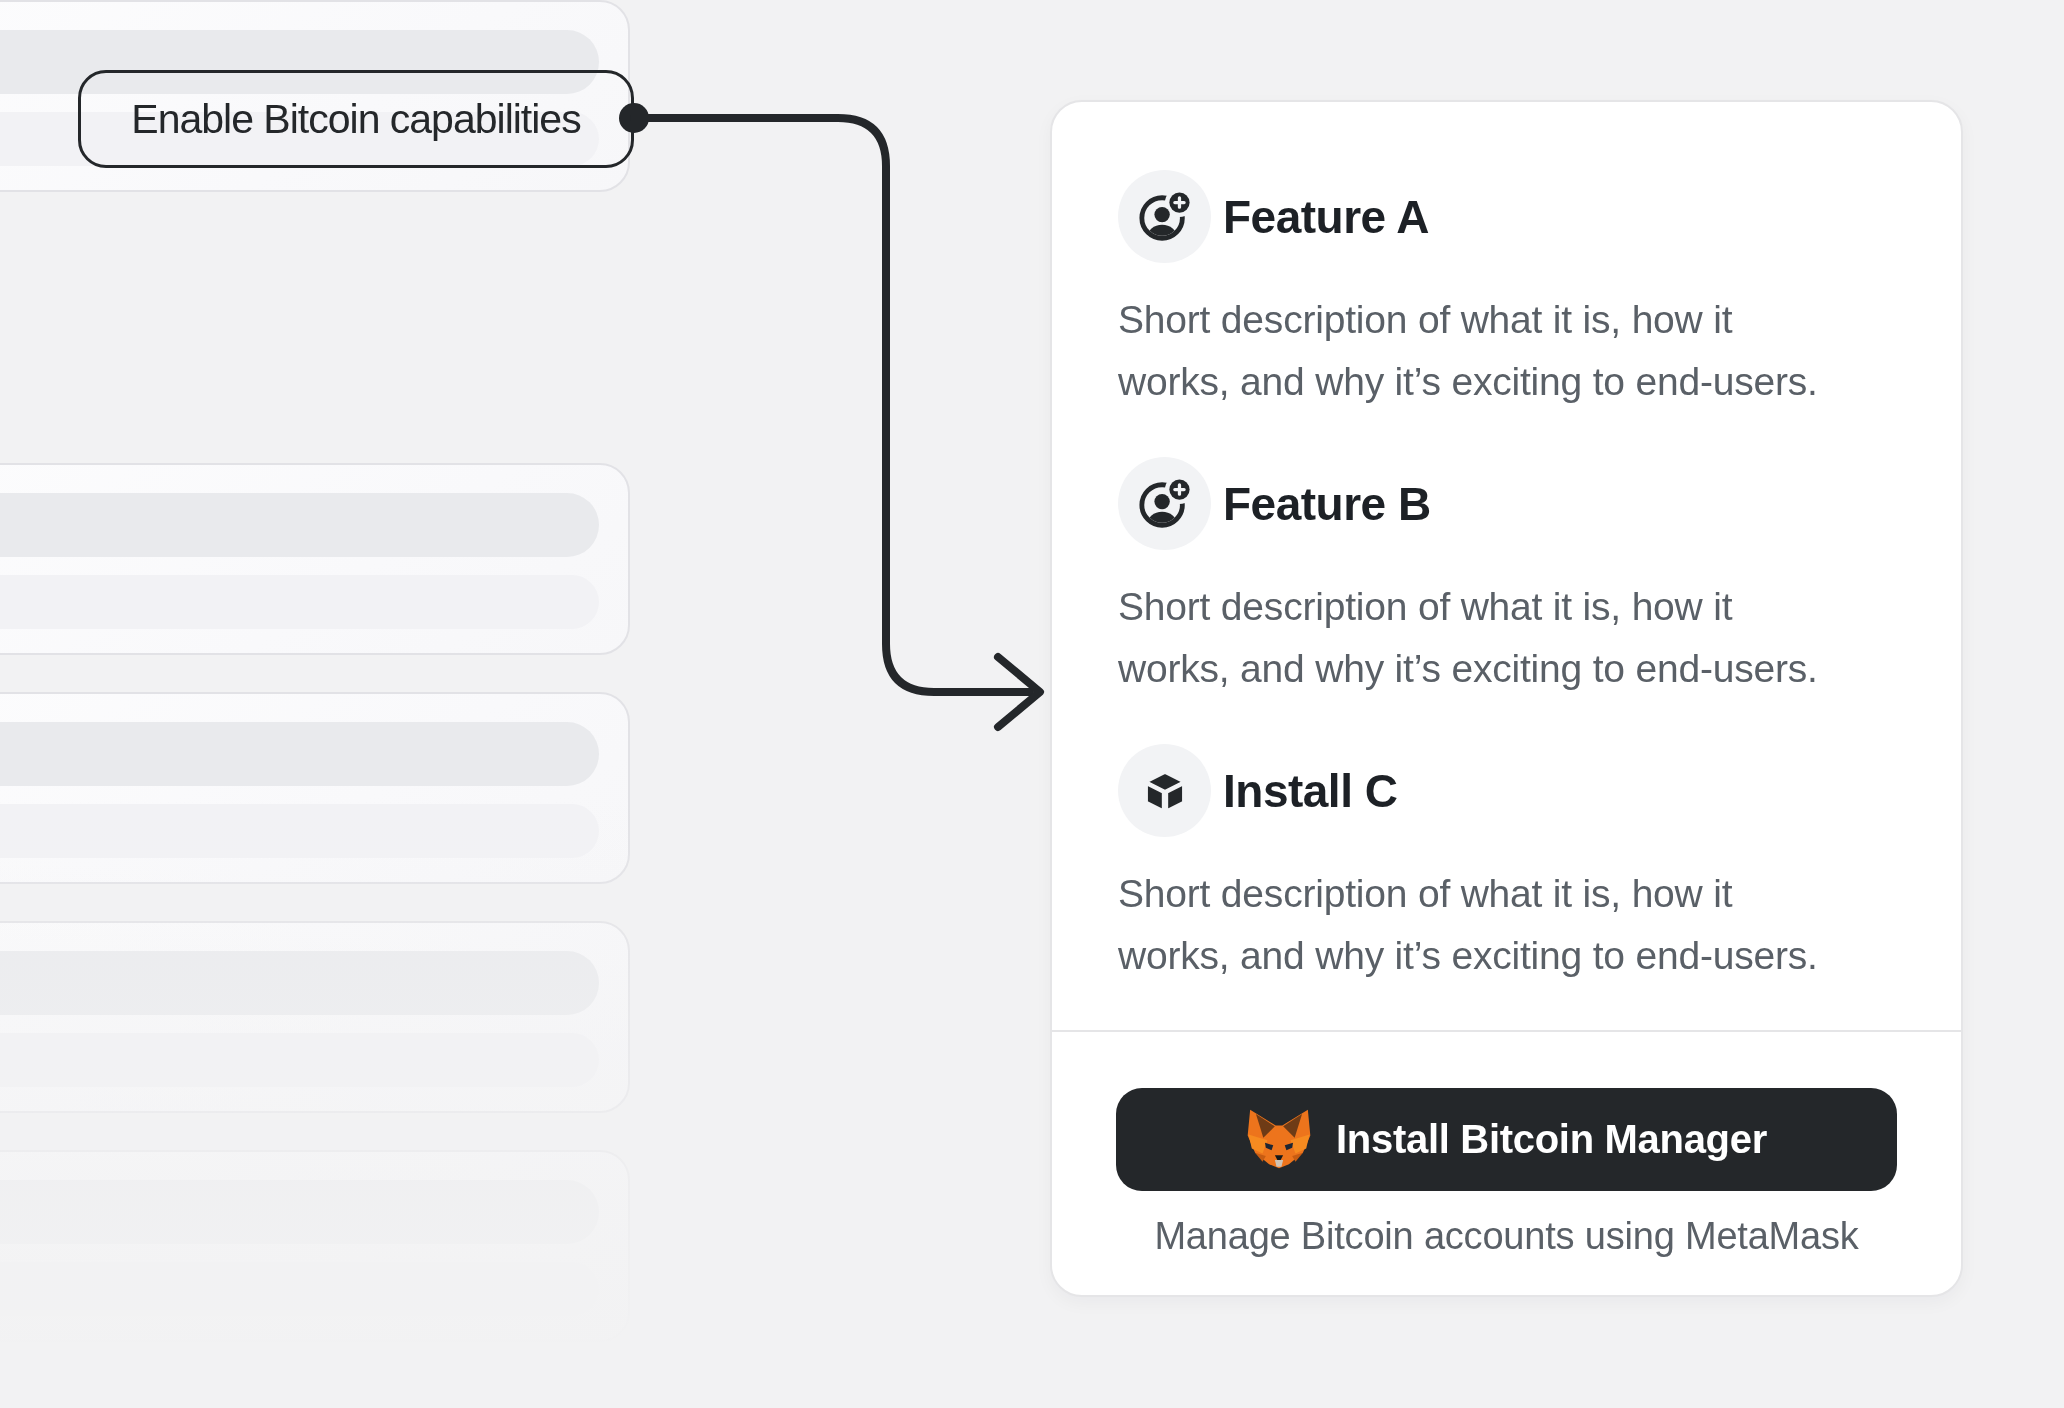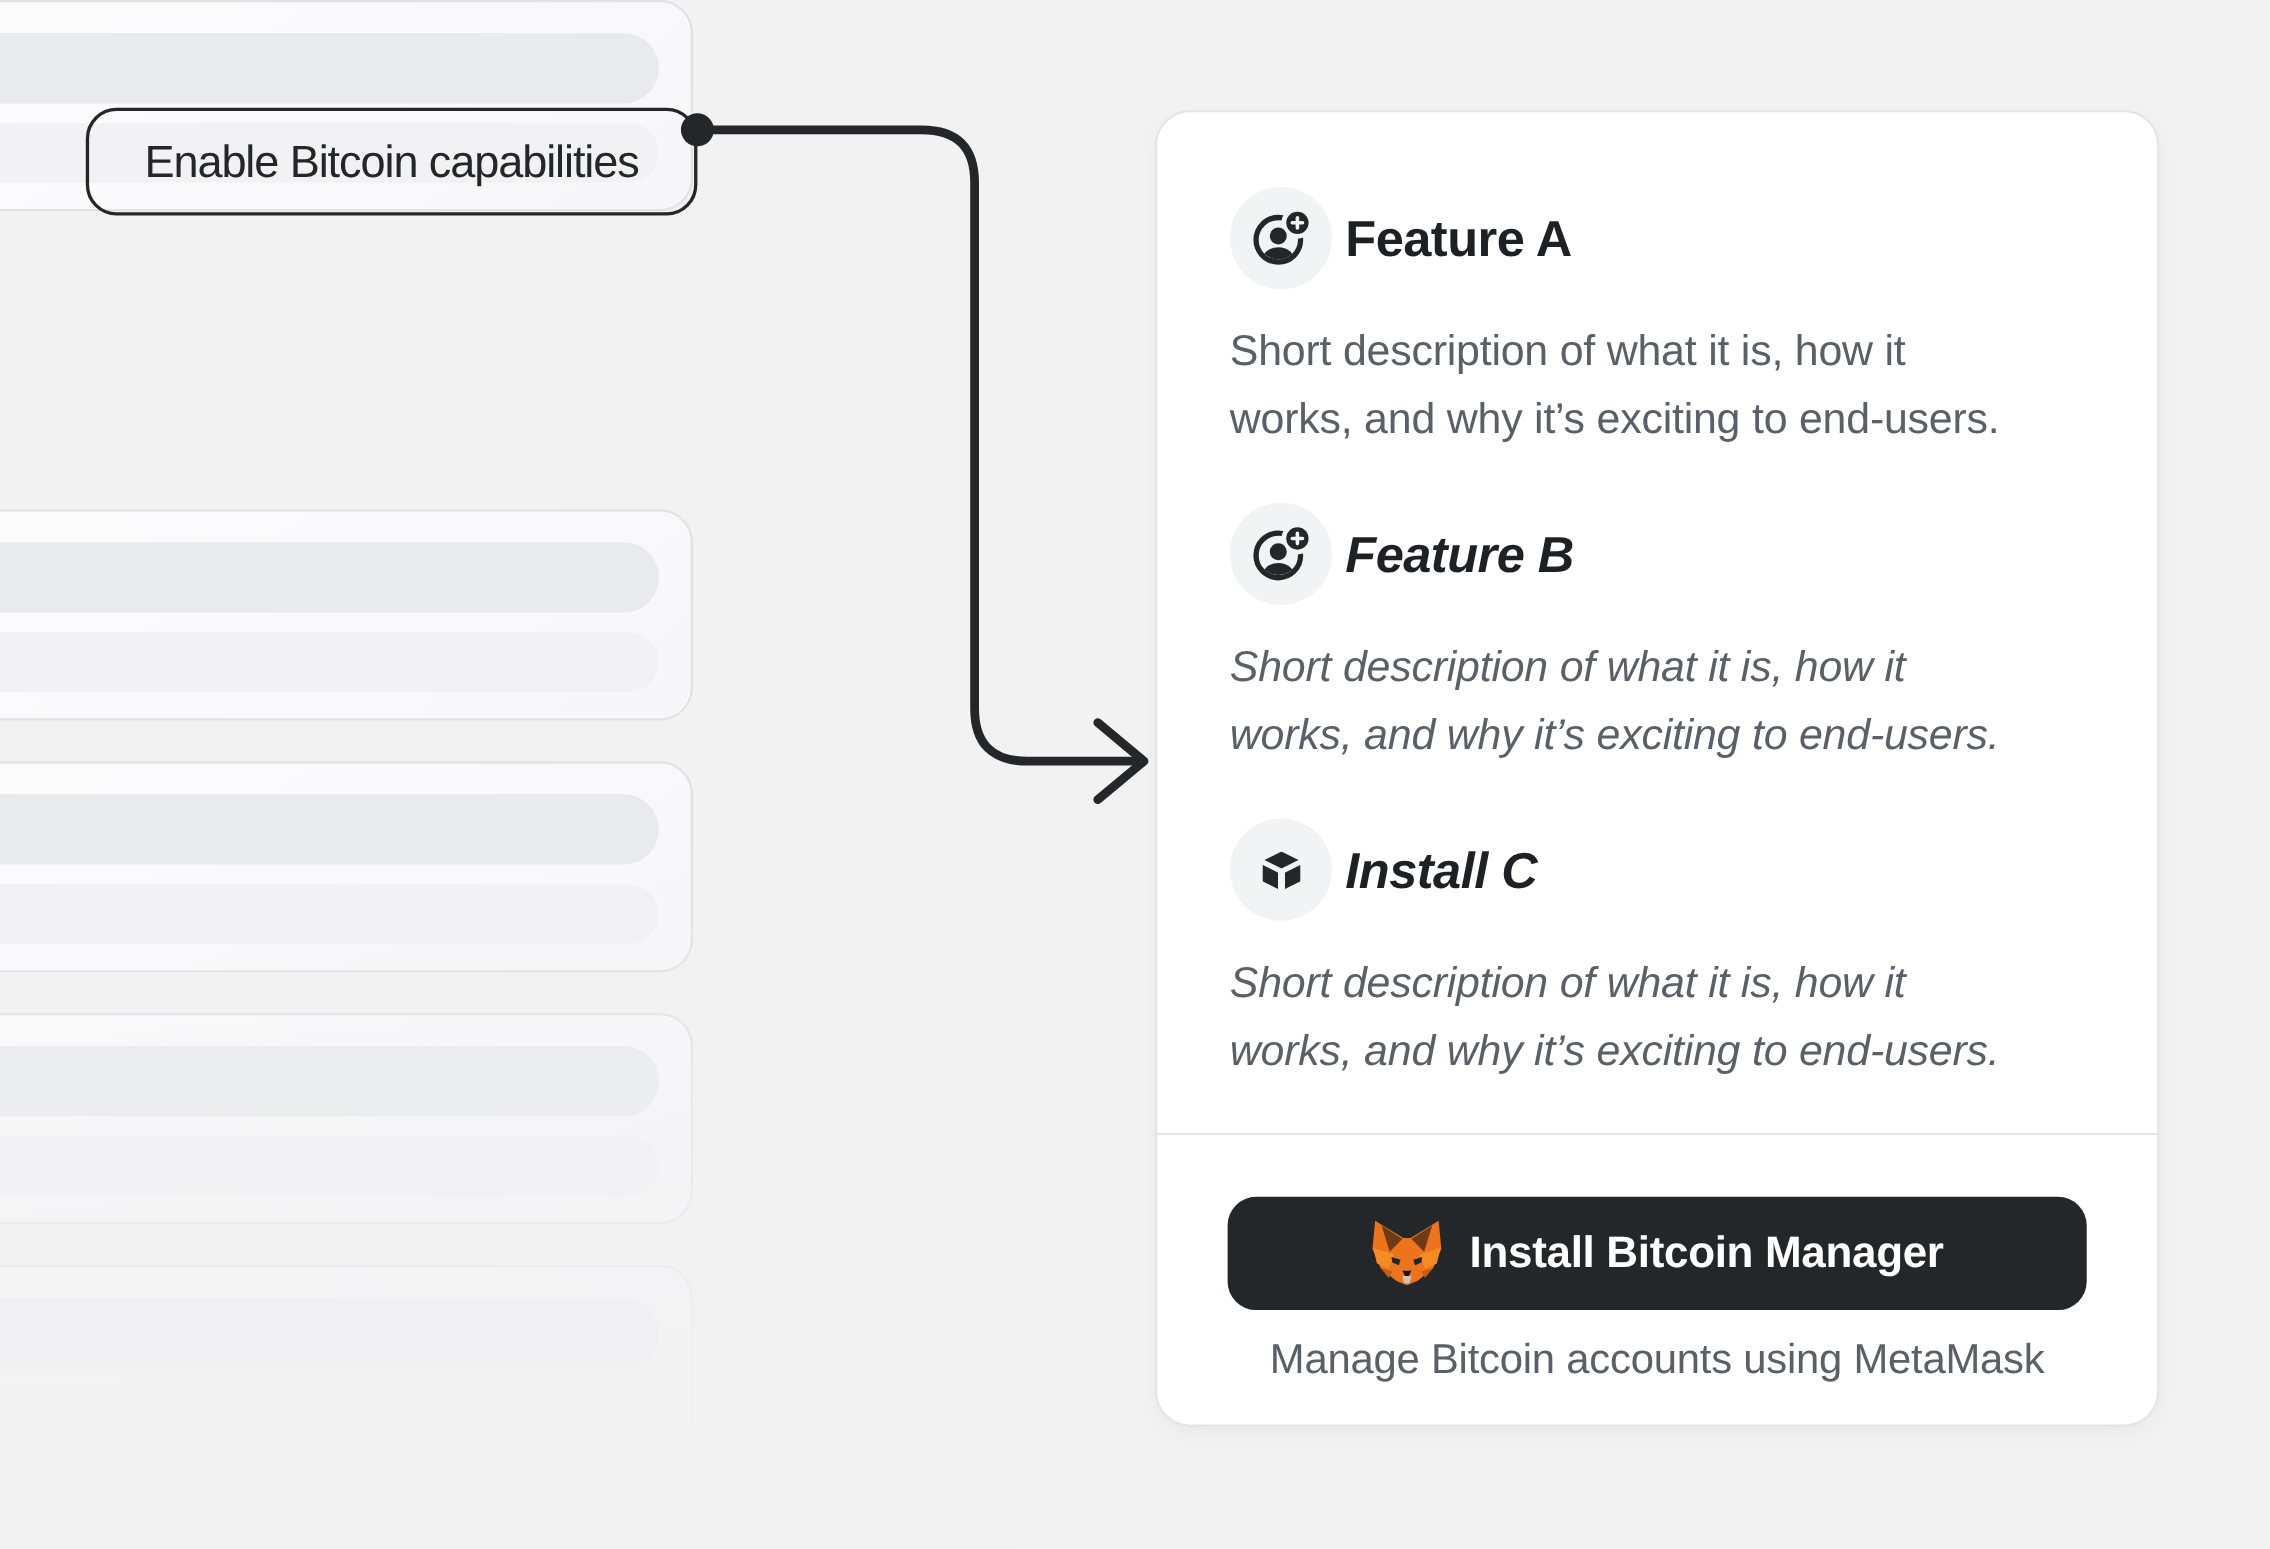--- a/index.html
+++ b/index.html
@@ -8,21 +8,21 @@
     position:relative;width:2064px;height:1408px;overflow:hidden;
     background:var(--page_bg,#F2F2F3);
     font-family:"Liberation Sans",sans-serif;
   }
   
   .callout{
     position:absolute;left:78px;top:70px;width:556px;height:98px;
     border:3px solid var(--accent_dark,#24272A);border-radius:28px;
     display:flex;align-items:center;justify-content:center;
     font-size:41px;font-weight:500;letter-spacing:-1px;
-    color:var(--accent_dark,#24272A);z-index:6;background:transparent;margin-top:28px;
+    color:var(--accent_dark,#24272A);z-index:6;background:transparent;
   }
   
   .connector{position:absolute;left:0;top:0;z-index:5;pointer-events:none;}
   
   .skeleton-card{
     position:absolute;left:-66px;width:696px;height:192px;border-radius:30px;
     background:linear-gradient(145deg,#FCFCFD 0%,#F9F9FB 60%,#F7F7F9 100%);
     border:2px solid #E2E2E6;z-index:1;
   }
   .skeleton-card:nth-of-type(1){top:234px;}
@@ -44,21 +44,21 @@
   }
   
   .feature-card{
     position:absolute;left:1050px;top:100px;width:913px;height:1197px;
     background:var(--card_bg,#fff);
     border:2px solid var(--card_border,#E5E5E7);
     border-radius:32px;z-index:2;
     box-shadow:0 6px 18px rgba(16,24,40,.04);
   }
   .features-section{padding:68px 40px 0 66px;}
-  .feature-block + .feature-block{margin-top:44px;font-style:italic;}
+  .feature-block + .feature-block{margin-top:44px;}
   .feature-head{display:flex;align-items:center;gap:12px;}
   .icon-circle{
     width:93px;height:93px;border-radius:50%;flex:0 0 auto;
     background:var(--icon_circle_bg,#F2F3F5);
     display:flex;align-items:center;justify-content:center;
   }
   .feature-title{
     font-size:46px;font-weight:700;letter-spacing:-0.5px;
     color:var(--title_text,#1D2126);
   }

